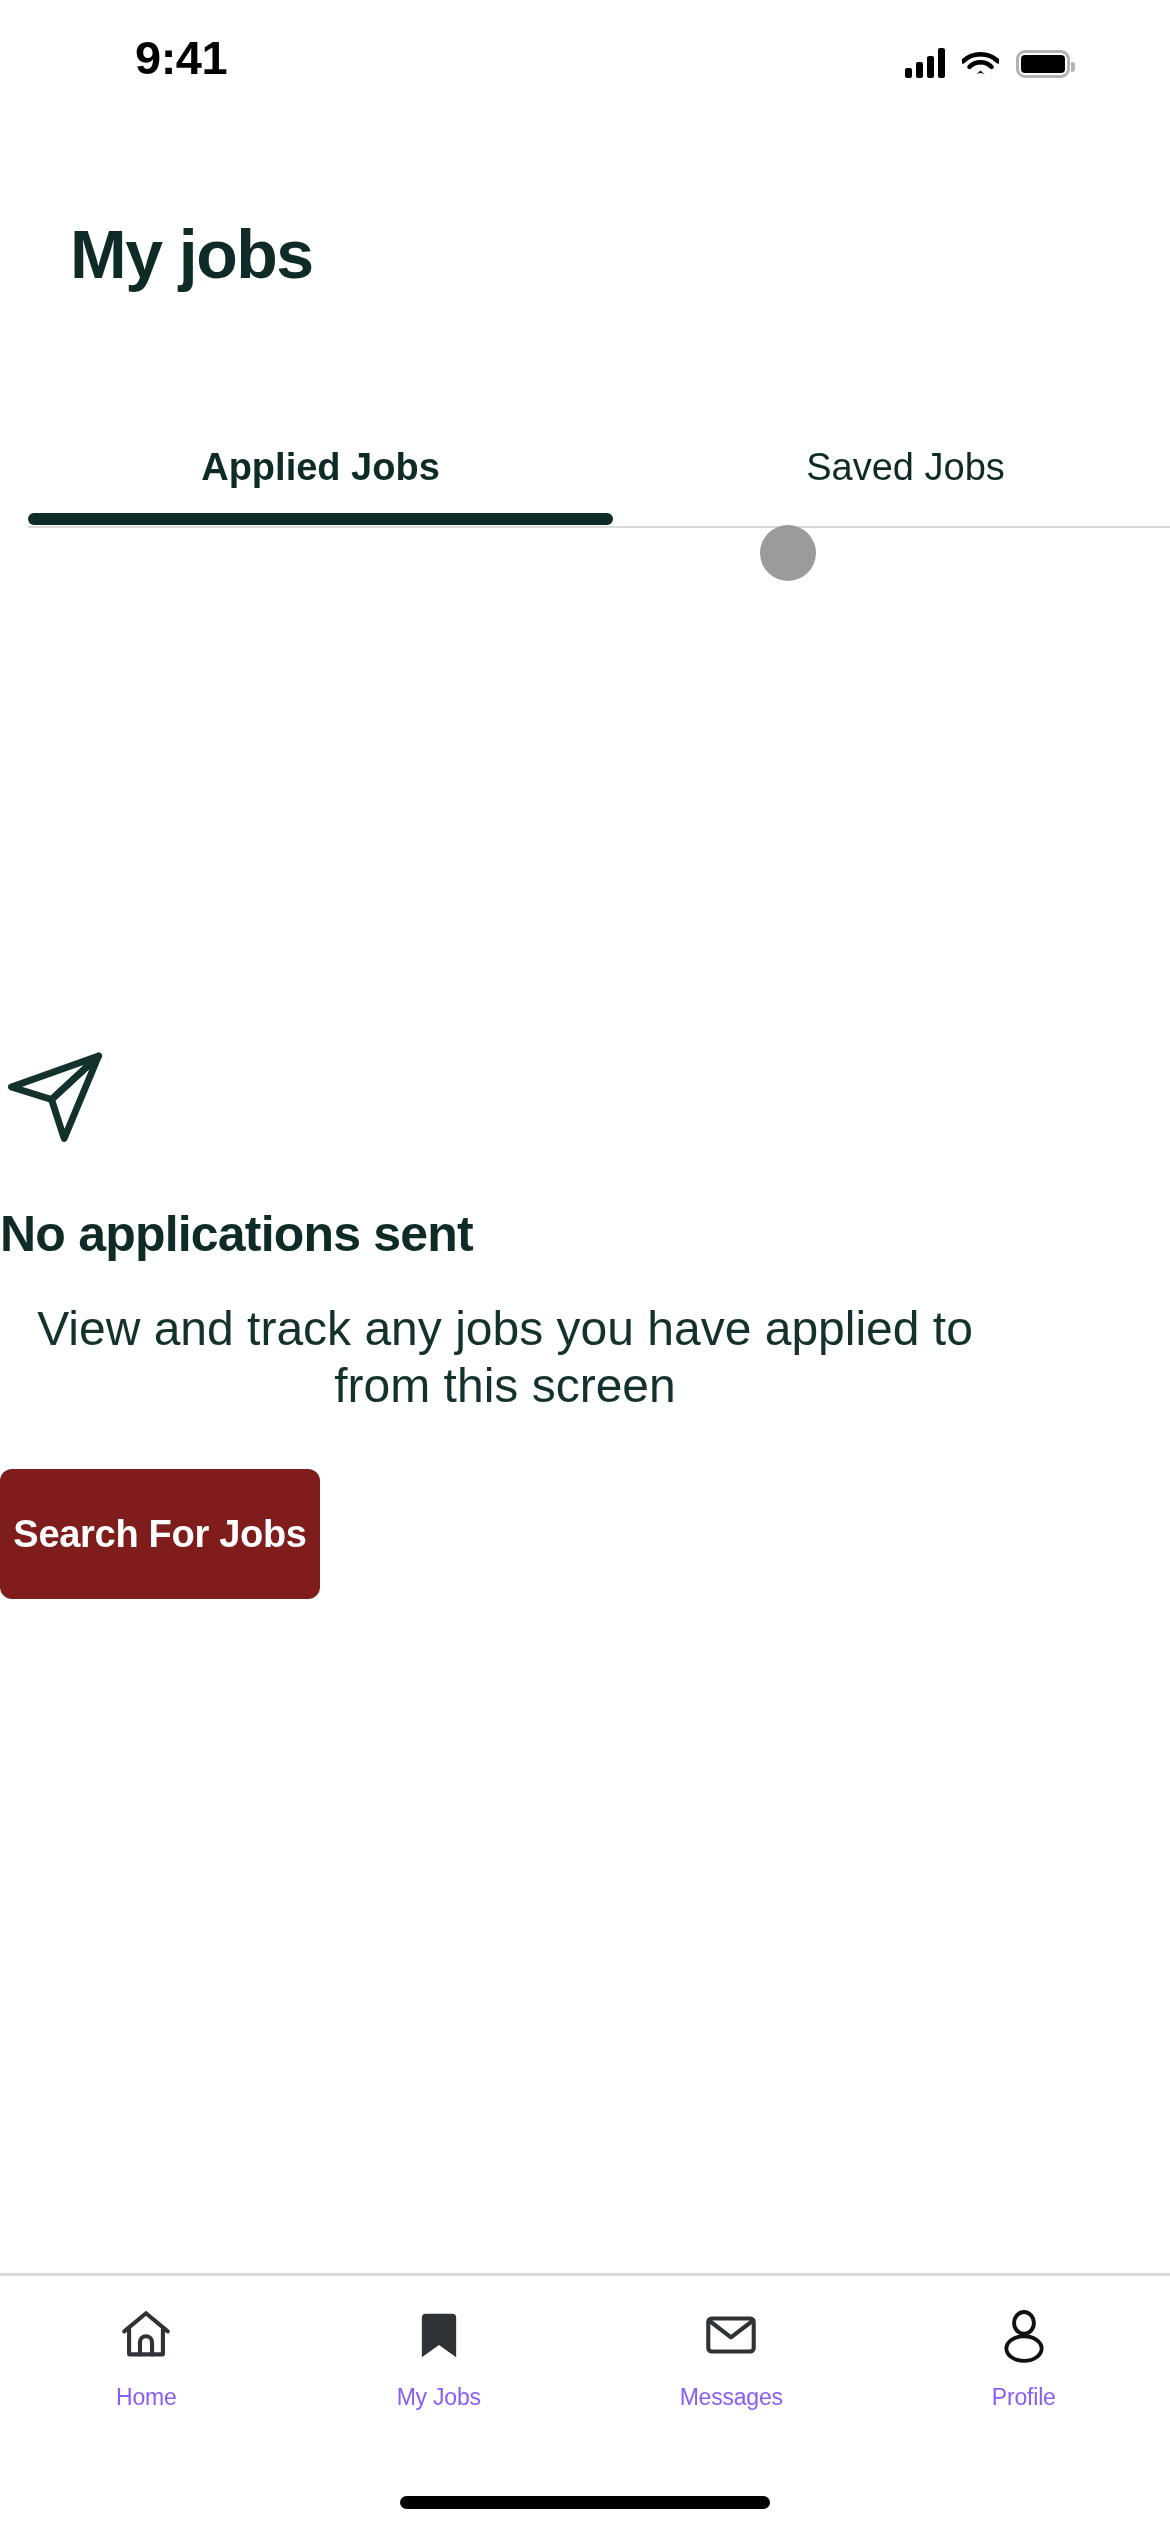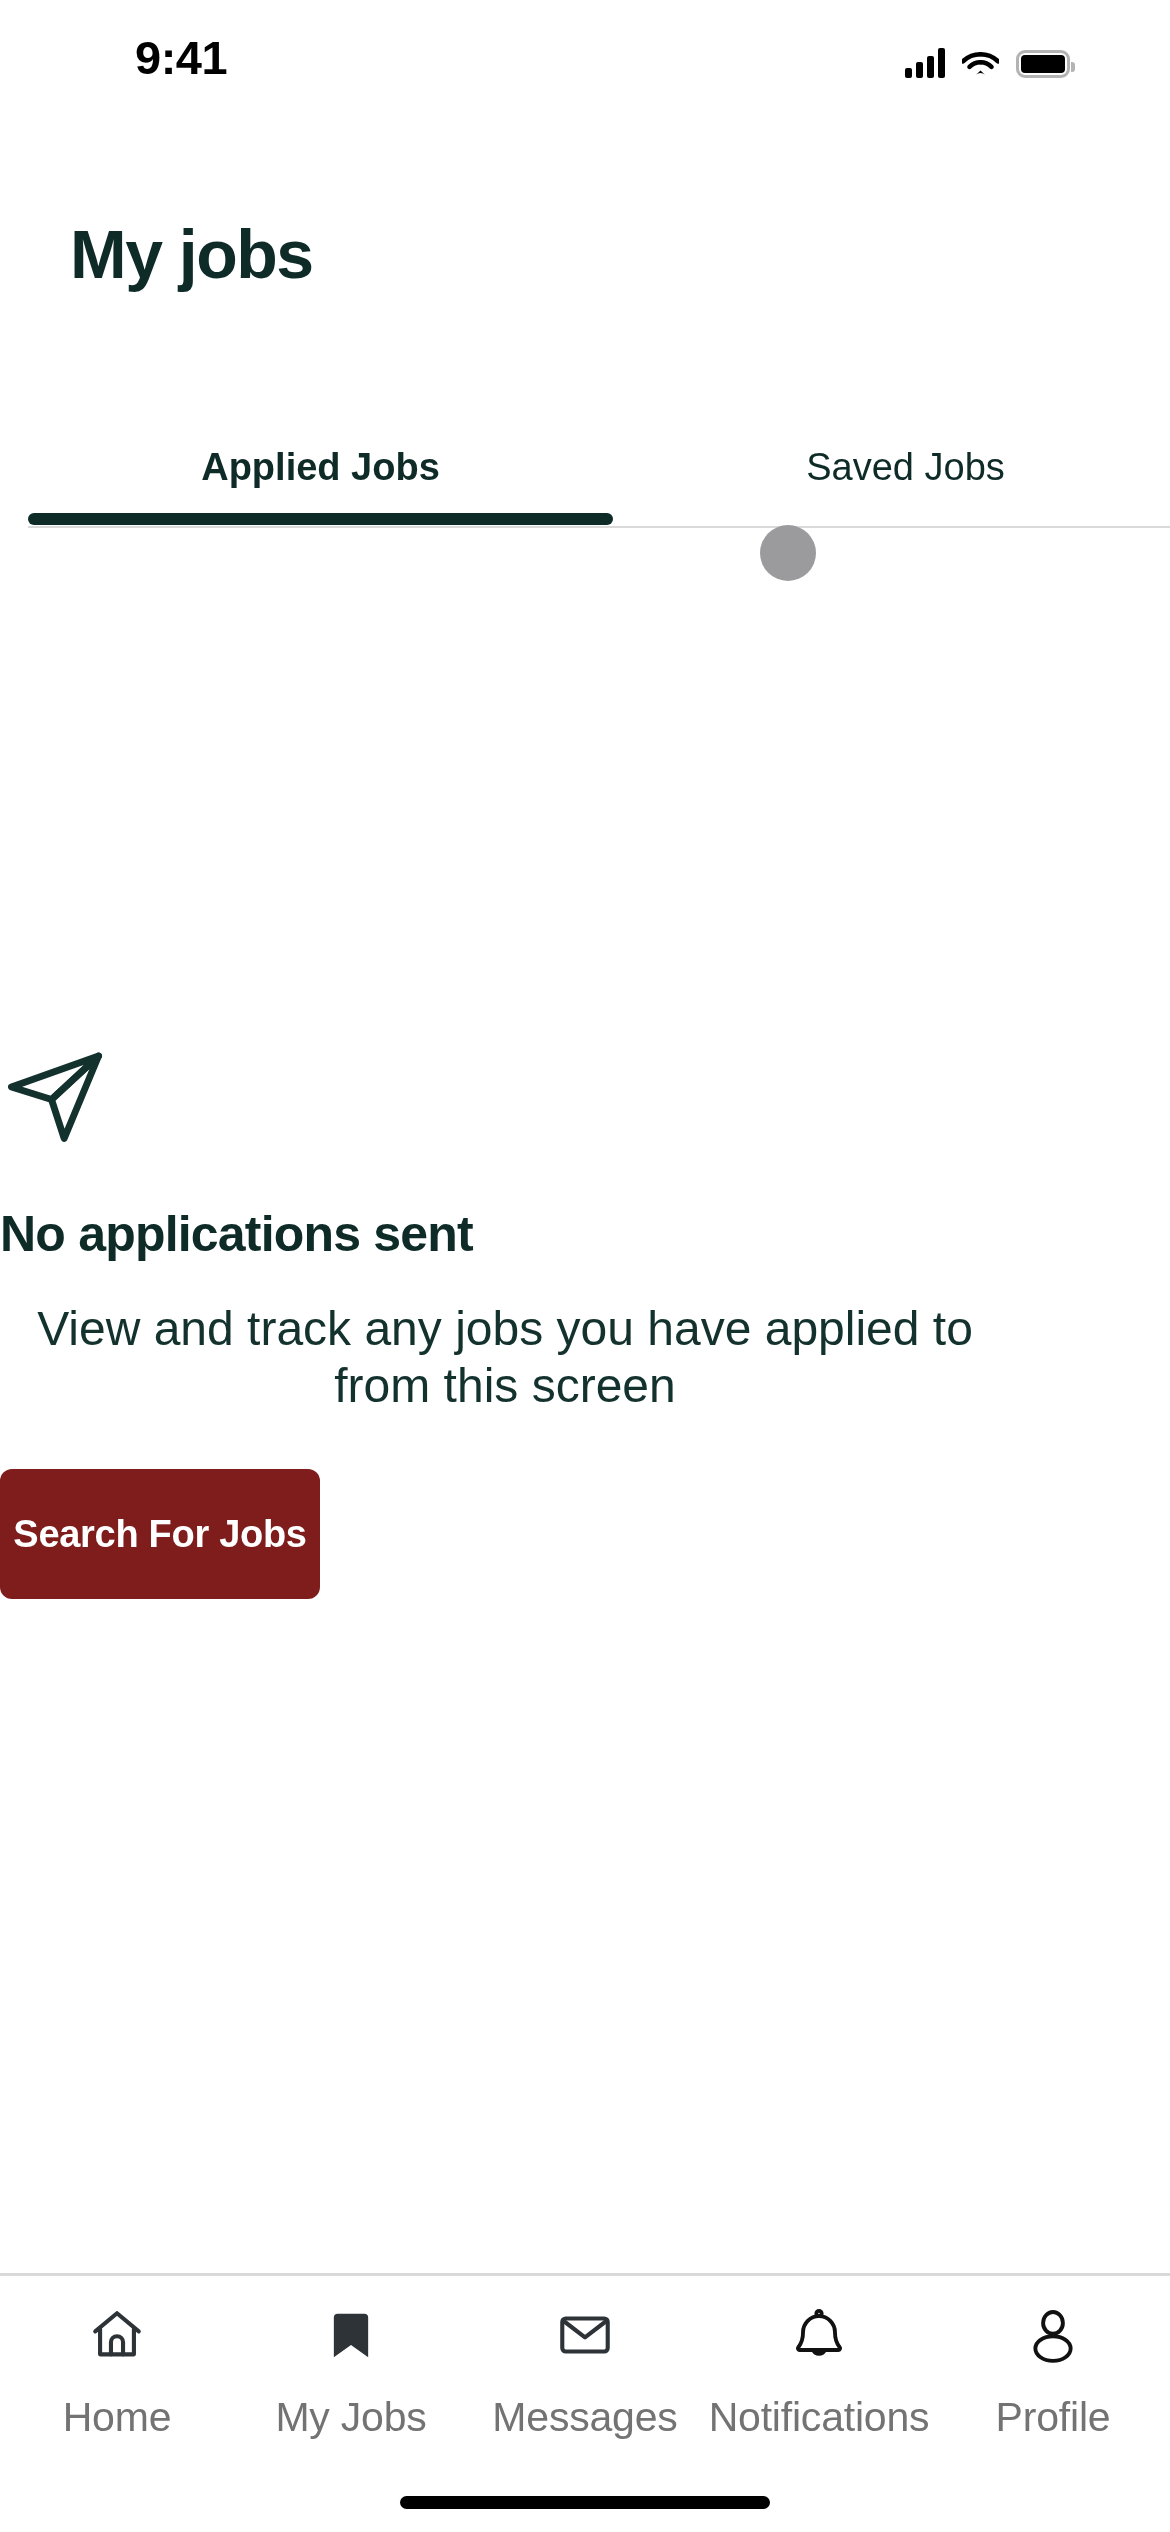--- a/index.html
+++ b/index.html
@@ -158,23 +158,23 @@
     flex:1;
     display:flex; flex-direction:column; align-items:center;
     cursor:pointer;
   }
   .nav-icon {
     width:62px; height:62px;
     display:flex; align-items:center; justify-content:center;
   }
   .nav-icon svg { display:block; }
   .nav-label {
-    margin-top:28px;
-    font-size:41px;
-    color:#737373;
+    margin-top:18px;
+    font-size:23px;
+    color:#8b5cf6;
     letter-spacing:-0.2px;
   }
   .home-indicator {
     position:absolute;
     left:50%; transform:translateX(-50%);
     bottom:23px;
     width:370px; height:13px;
     background:#000000;
     border-radius:7px;
   }
@@ -257,30 +257,20 @@
       <div class="nav-item">
         <span class="nav-icon">
           <svg width="58" height="58" viewBox="0 0 24 24" fill="none" stroke="#2E3338" stroke-width="1.7" stroke-linecap="round" stroke-linejoin="round">
             <rect x="2.6" y="5.2" width="18.8" height="13.6" rx="1.4"></rect>
             <path d="M2.9 6 12 13 21.1 6"></path>
           </svg>
         </span>
         <span class="nav-label">Messages</span>
       </div>
 
-      <div class="nav-item">
-        <span class="nav-icon">
-          <svg width="58" height="58" viewBox="0 0 24 24" fill="none" stroke="#111111" stroke-width="1.6" stroke-linecap="round" stroke-linejoin="round">
-            <circle cx="12" cy="3.1" r="1.1"></circle>
-            <path d="M12 4.2a6.6 6.6 0 0 0-6.6 6.6c0 4.2-1.5 5.6-2 6.3a.7.7 0 0 0 .6 1.1h16a.7.7 0 0 0 .6-1.1c-.5-.7-2-2.1-2-6.3A6.6 6.6 0 0 0 12 4.2z"></path>
-            <path d="M9.6 18.2a2.6 2.6 0 0 0 4.8 0"></path>
-          </svg>
-        </span>
-        <span class="nav-label">Notifications</span>
-      </div>
 
       <div class="nav-item">
         <span class="nav-icon">
           <svg width="58" height="58" viewBox="0 0 24 24" fill="none" stroke="#111111" stroke-width="1.6" stroke-linecap="round" stroke-linejoin="round">
             <ellipse cx="12" cy="7" rx="4.1" ry="4.5"></ellipse>
             <ellipse cx="12" cy="17.6" rx="7.3" ry="5.1"></ellipse>
           </svg>
         </span>
         <span class="nav-label">Profile</span>
       </div>

